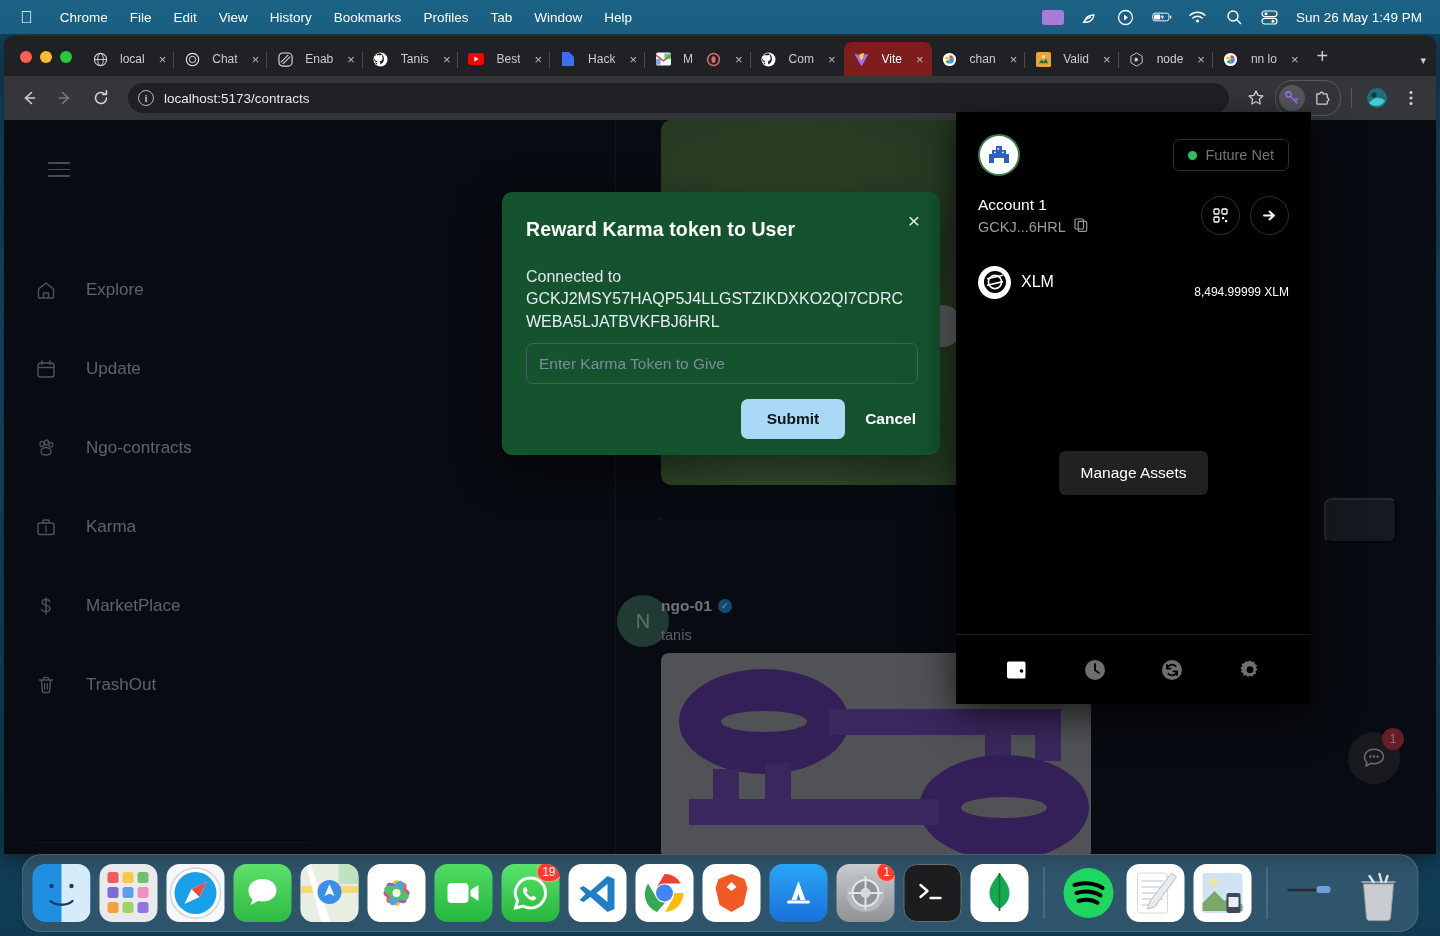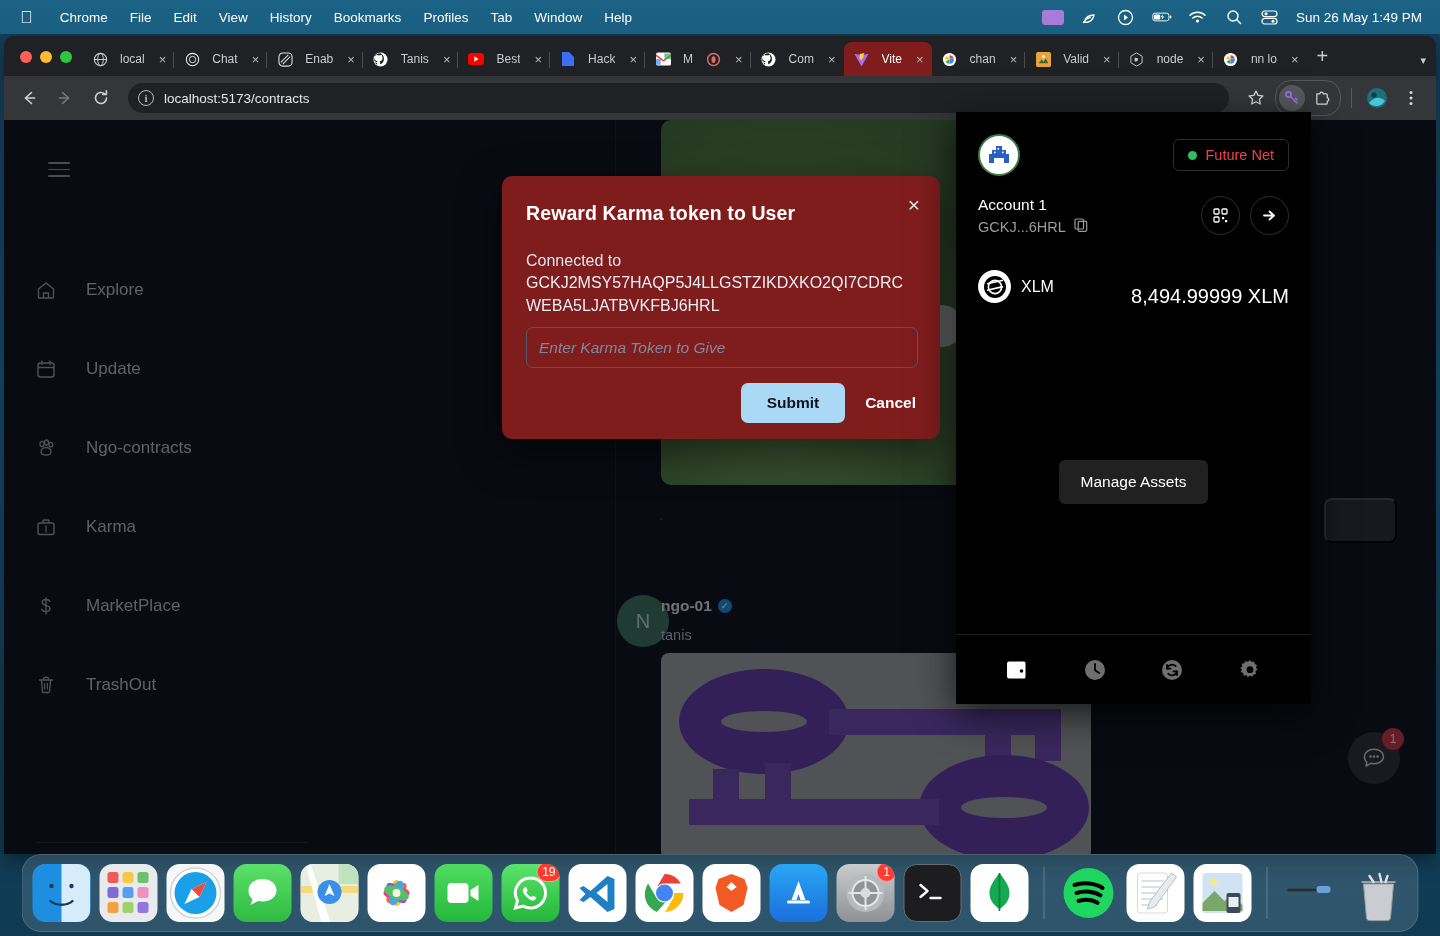--- a/index.html
+++ b/index.html
@@ -131,69 +131,69 @@
   .chatfab { position:absolute; right: 36px; bottom: 70px; width: 52px; height: 52px;
              border-radius: 50%; background:#2f3237; display:flex; align-items:center;
              justify-content:center; z-index: 24; }
   .chatfab .badge { position:absolute; top:-4px; right:-4px; width:22px;height:22px;
                     border-radius:50%; background:#e0364a; color:#fff; font-size:12px;
                     display:flex;align-items:center;justify-content:center;}
 
   
   .modal-scrim { position:absolute; left: 0; top:0; width:1432px; height:734px;
                  background: rgba(5,8,12,.55); z-index: 30; }
-  .modal { position:absolute; left: 498px; top: 56px; width: 438px; height: 263px;
-           background:#7f1d1d; border-radius: 10px; box-shadow: 0 14px 40px rgba(0,0,0,.55);
+  .modal { position:absolute; left: 498px; top: 72px; width: 438px; height: 263px;
+           background:#14532d; border-radius: 10px; box-shadow: 0 14px 40px rgba(0,0,0,.55);
            z-index: 31; padding: 26px 24px 0 24px; }
   .modal h2 { color:#fff; font-size: 19.5px; font-weight:bold; letter-spacing:.1px; }
   .modal .x { position:absolute; right: 20px; top: 18px; color:#e3e8ef; font-size: 21px;
               line-height: 1; }
   .connlabel { color:#dfe5ee; font-size: 16px; margin-top: 27px; }
   .conaddr { color:#e8edf4; font-size: 16px; line-height: 1.42; word-break: break-all;
              margin-top: 2px; }
   .tokeninput { margin-top: 10px; width: 392px; height: 41px; background: transparent;
                 border: 1px solid #4d5970; border-radius: 7px; color:#8d99ab;
                 font-size: 15.5px; padding: 0 12px; outline:none;
-                font-family: "Liberation Sans", sans-serif; font-style: italic; }
+                font-family: "Liberation Sans", sans-serif; }
   .tokeninput::placeholder { color:#7e8a9c; }
   .modal-actions { position:absolute; right: 24px; bottom: 16px; display:flex;
                    align-items:center; gap: 20px; }
   .btn-submit { background:#a9d9f5; color:#10131a; border:none; border-radius: 7px;
                 font-size: 15.5px; font-weight:bold; padding: 11px 26px;
                 font-family: "Liberation Sans", sans-serif; }
   .btn-cancel { background:transparent; color:#fff; border:none; font-size: 15.5px;
                 font-weight:bold; font-family: "Liberation Sans", sans-serif; }
 
   
   .wallet { position:absolute; left: 956px; top: 112px; width: 355px; height: 592px;
             background:#000; z-index: 40; display:flex; flex-direction:column;
             box-shadow: 0 10px 36px rgba(0,0,0,.7); }
   .w-head { display:flex; align-items:center; justify-content:space-between;
             padding: 22px 22px 0 22px; }
   .w-logo { width: 42px; height: 42px; border-radius: 50%; background:#fff;
             border: 2px solid #3d7a4e; display:flex; align-items:center;
             justify-content:center; }
   .netpill { border:1px solid #2e2e2e; border-radius: 6px; padding: 7px 14px;
-             display:flex; align-items:center; gap: 9px; color:#ef4444; font-size: 14.5px; }
+             display:flex; align-items:center; gap: 9px; color:#737373; font-size: 14.5px; }
   .netdot { width: 9px; height: 9px; border-radius:50%; background:#2fbf5b; }
   .w-acct { display:flex; align-items:flex-start; justify-content:space-between;
             padding: 20px 22px 0 22px; }
   .acctname { color:#fff; font-size: 15.5px; }
   .acctaddr { color:#9c9c9c; font-size: 14.5px; margin-top: 4px;
               display:flex; align-items:center; gap: 8px; }
   .circbtns { display:flex; gap: 10px; }
   .circbtn { width: 39px; height: 39px; border-radius:50%; border:1px solid #2f2f2f;
              display:flex; align-items:center; justify-content:center; color:#fff; }
   .assetrow { display:flex; align-items:center; justify-content:space-between;
               padding: 30px 22px 0 22px; }
   .assetleft { display:flex; align-items:center; gap: 10px; }
   .xlmlogo { width: 33px; height: 33px; border-radius:50%; background:#fff;
              display:flex; align-items:center; justify-content:center; }
   .assetname { color:#fff; font-size: 16px; }
-  .assetval { color:#fff; font-size: 20px; margin-top: 20px; }
+  .assetval { color:#fff; font-size: 12px; margin-top: 20px; }
   .w-mid { flex:1; position:relative; }
   .manage { position:absolute; left:50%; transform:translateX(-50%); top: 152px;
             background:#212121; color:#fff; font-size: 15.5px; border:none;
             border-radius: 6px; padding: 13px 22px;
             font-family: "Liberation Sans", sans-serif; }
   .w-foot { height: 70px; border-top:1px solid #1d1d1d; display:flex;
             align-items:center; justify-content:space-around; padding: 0 22px; }
   .footicon { color:#6f6f6f; display:flex; align-items:center; justify-content:center; }
   .footicon.active { color:#fff; }
 

